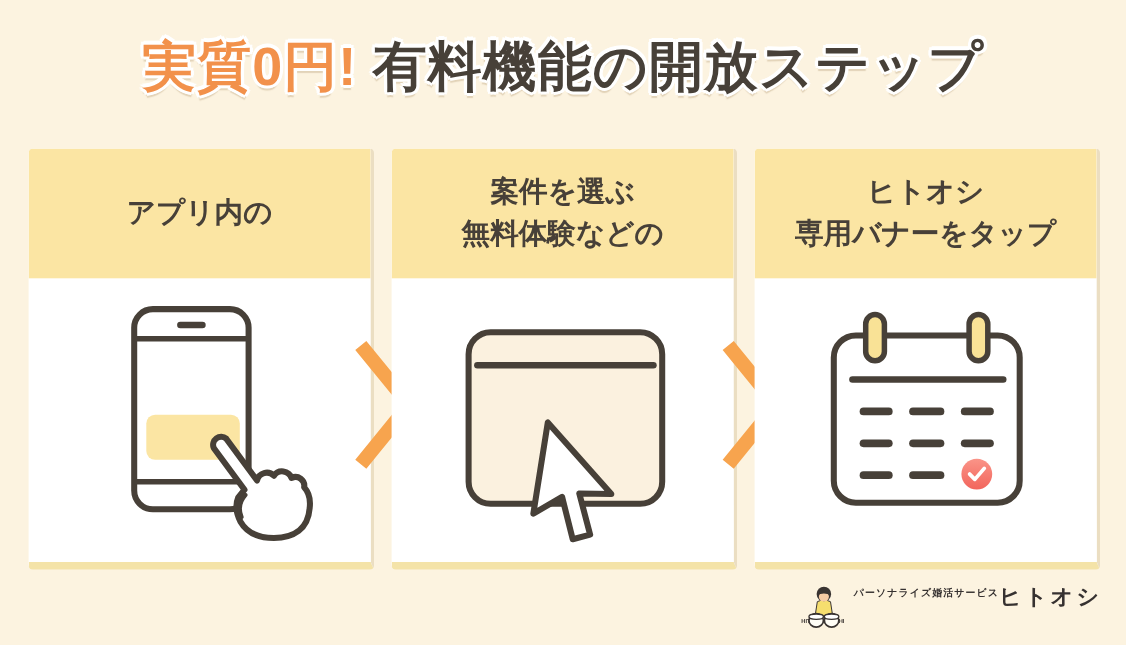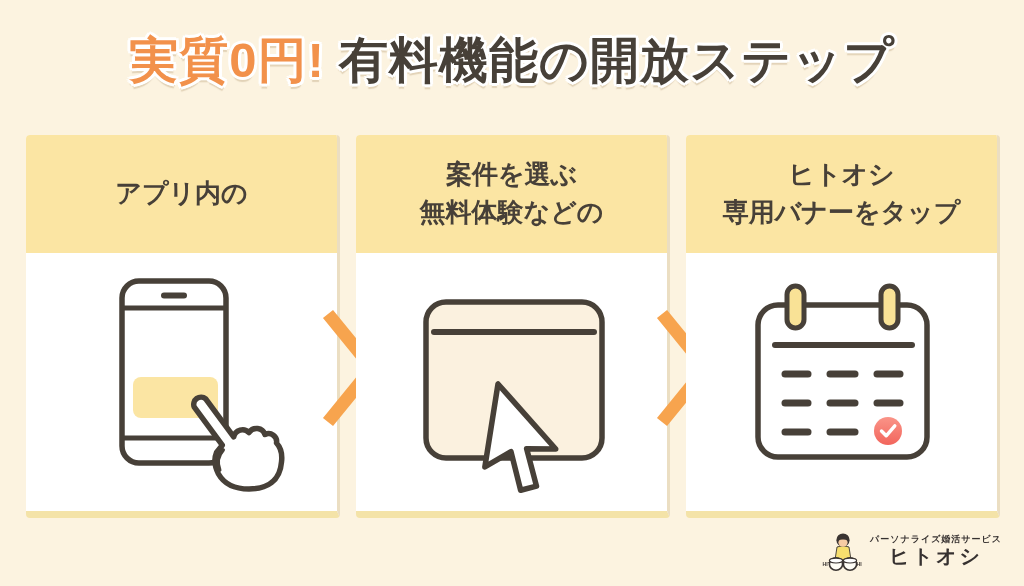--- a/index.html
+++ b/index.html
@@ -37,21 +37,21 @@
   }
   .card-body{position:relative;height:258px;}
   .card-body svg{position:absolute;left:0;top:0;}
   
   .step-arrow{position:absolute;top:307px;}
   
   .logo{
     position:absolute;right:22px;bottom:12px;
     display:flex;align-items:flex-start;gap:6px;
   }
-  .logo-text{display:flex;flex-direction:column;align-items:center;margin-top:3px;}
+  .logo-text{display:flex;flex-direction:row;align-items:flex-start;margin-top:3px;}
   .logo-tagline{font-size:9px;font-weight:bold;letter-spacing:1px;color:#363130;}
   .logo-brand{font-size:20px;font-weight:900;letter-spacing:3px;color:#363130;line-height:1.05;}
 </style>
 </head>
 <body>
 
 <div class="title">
   <span class="t-outline title-highlight">実質0円!</span><span class="t-outline title-main">有料機能の開放ステップ</span>
 </div>
 

